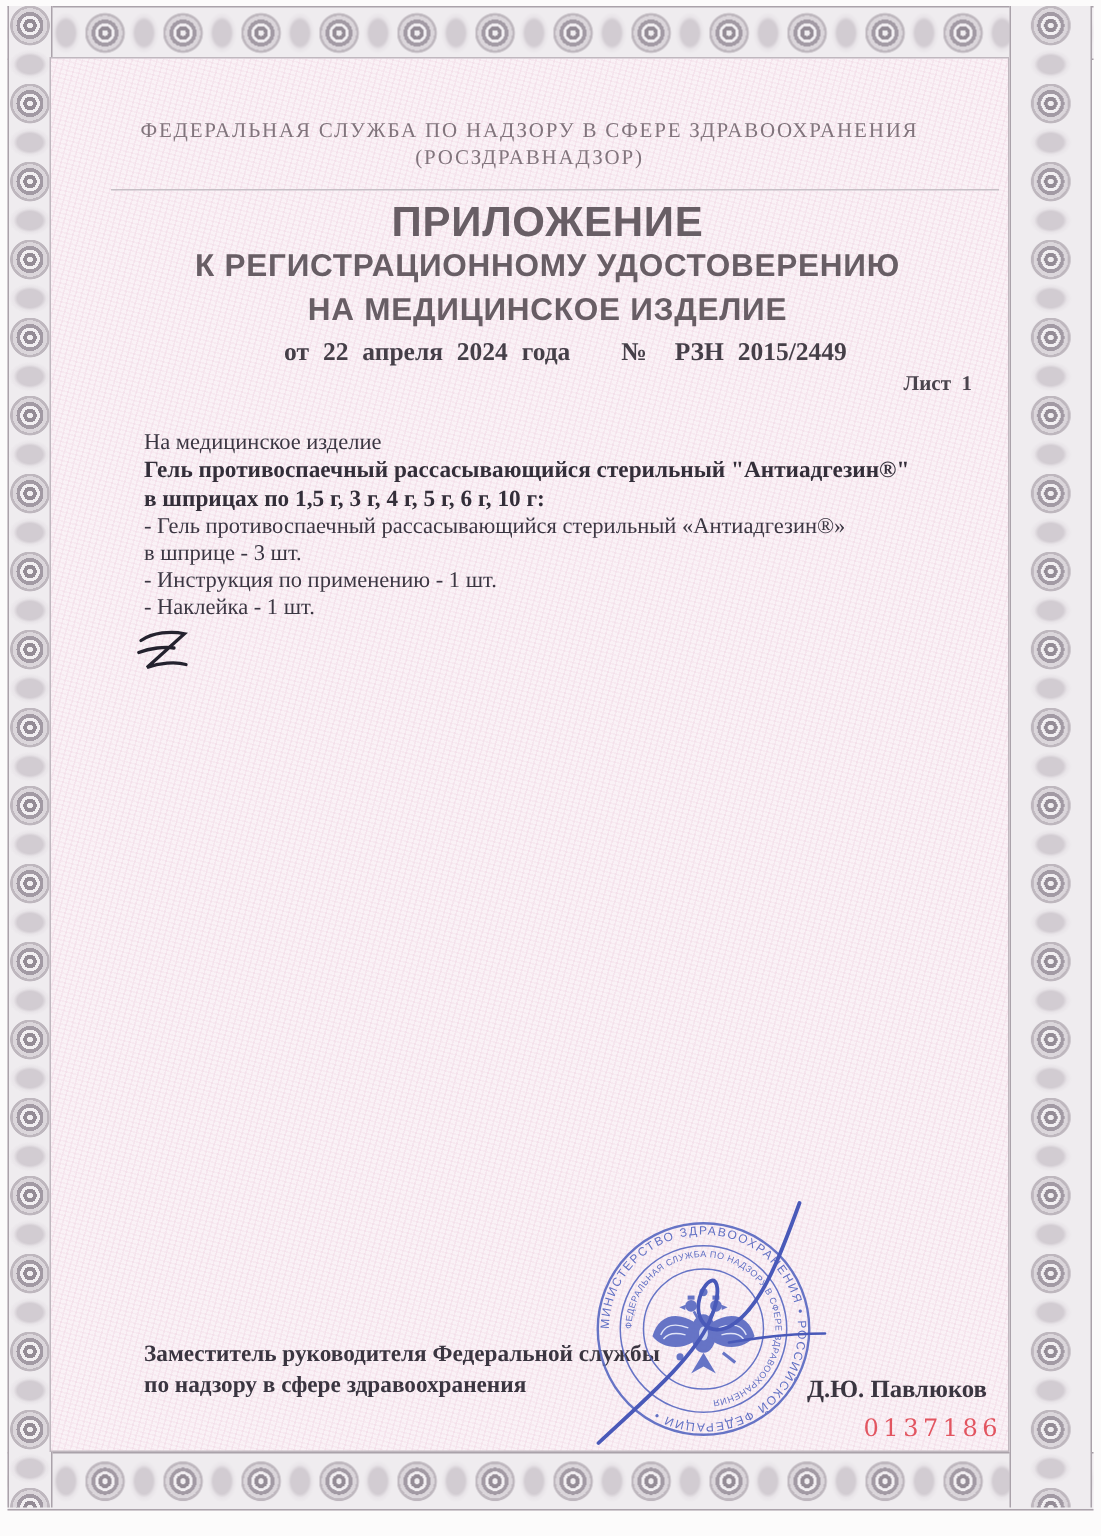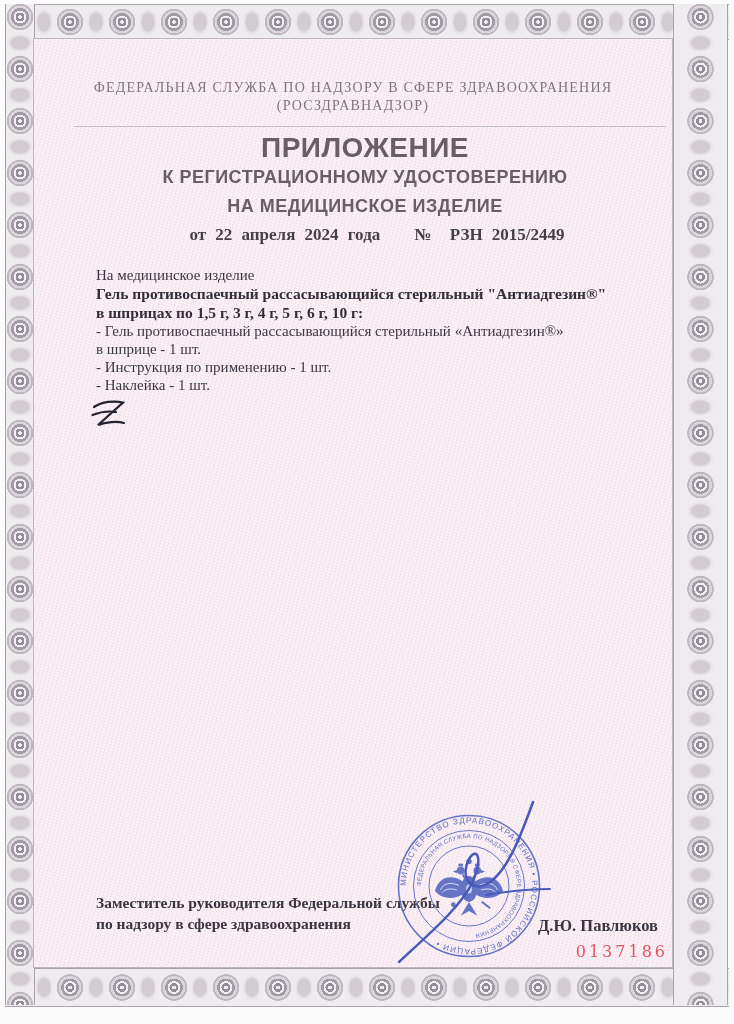--- a/index.html
+++ b/index.html
@@ -33,21 +33,21 @@
       repeating-linear-gradient(15deg, rgba(244,221,232,.25) 0 1px, rgba(255,255,255,.25) 1px 3px);
     border:1px solid #c0b8bf;box-sizing:border-box;}
   .content{position:absolute;inset:0;}
   .org{margin-top:0;padding-top:41px;text-align:center;font-size:14px;line-height:16px;
        letter-spacing:1.2px;color:#81747c;}
   .org2{margin-top:2px;padding-top:0;}
   .rule{margin:12px 0 0 40px;width:592px;height:1px;background:#c6bfc5;}
   .title{margin-top:6px;text-align:center;font-family:"Liberation Sans",sans-serif;
          font-weight:bold;color:#685e65;letter-spacing:.5px;transform:translateX(12px);}
   .title .t1{font-size:28px;line-height:30px;}
-  .title .t2,.title .t3{font-size:18px;line-height:29px;}
+  .title .t2,.title .t3{font-size:21px;line-height:29px;}
   .meta{margin-top:3px;display:flex;justify-content:center;gap:34px;transform:translateX(24px);
         font-weight:bold;font-size:17px;line-height:22px;color:#453f48;word-spacing:5px;white-space:pre;text-align:right;}
   .sheet{margin-top:2px;text-align:right;padding-right:24px;font-size:14px;line-height:18px;
          font-weight:bold;color:#4a444d;white-space:pre;}
   .body{margin:20px 60px 0 62px;font-size:15px;line-height:18px;color:#3b3642;}
   .body .b{font-weight:bold;font-size:15.5px;line-height:19px;color:#332e39;}
   .zmark{margin:4px 0 0 55px;}
   .signer{position:absolute;left:62px;top:853px;font-weight:bold;font-size:15.5px;line-height:21px;color:#3a3540;}
   .signer-name{position:absolute;right:14px;top:877px;font-weight:bold;font-size:16.5px;color:#3a3540;margin-left:26px;}
   .serial{position:absolute;right:4px;top:903px;font-family:"DejaVu Serif",serif;font-size:16px;
@@ -76,27 +76,28 @@
         <div class="t1">ПРИЛОЖЕНИЕ</div>
         <div class="t2">К РЕГИСТРАЦИОННОМУ УДОСТОВЕРЕНИЮ</div>
         <div class="t3">НА МЕДИЦИНСКОЕ ИЗДЕЛИЕ</div>
       </div>
 
       <div class="meta">
         <span>от 22 апреля 2024 года</span>
         <span>№  РЗН 2015/2449</span>
       </div>
 
+      <div class="sheet">Лист  1</div>
 
       <div class="body">
         <div>На медицинское изделие</div>
         <div class="b">Гель противоспаечный рассасывающийся стерильный "Антиадгезин®"</div>
         <div class="b">в шприцах по 1,5 г, 3 г, 4 г, 5 г, 6 г, 10 г:</div>
         <div>- Гель противоспаечный рассасывающийся стерильный «Антиадгезин®»</div>
-        <div>в шприце - 1 шт.</div>
+        <div>в шприце - 3 шт.</div>
         <div>- Инструкция по применению - 1 шт.</div>
         <div>- Наклейка - 1 шт.</div>
       </div>
 
       <div class="zmark">
         <svg width="42" height="36" viewBox="0 0 42 36">
           <path d="M5 9 C13 3.5 25 2.5 34 4.5 L9 27 C17 24 28 23 35 25 M3.5 17 C11 14 21 13 27 14" stroke="#24222e" stroke-width="2.2" fill="none" stroke-linecap="round"></path>
         </svg>
       </div>
 

